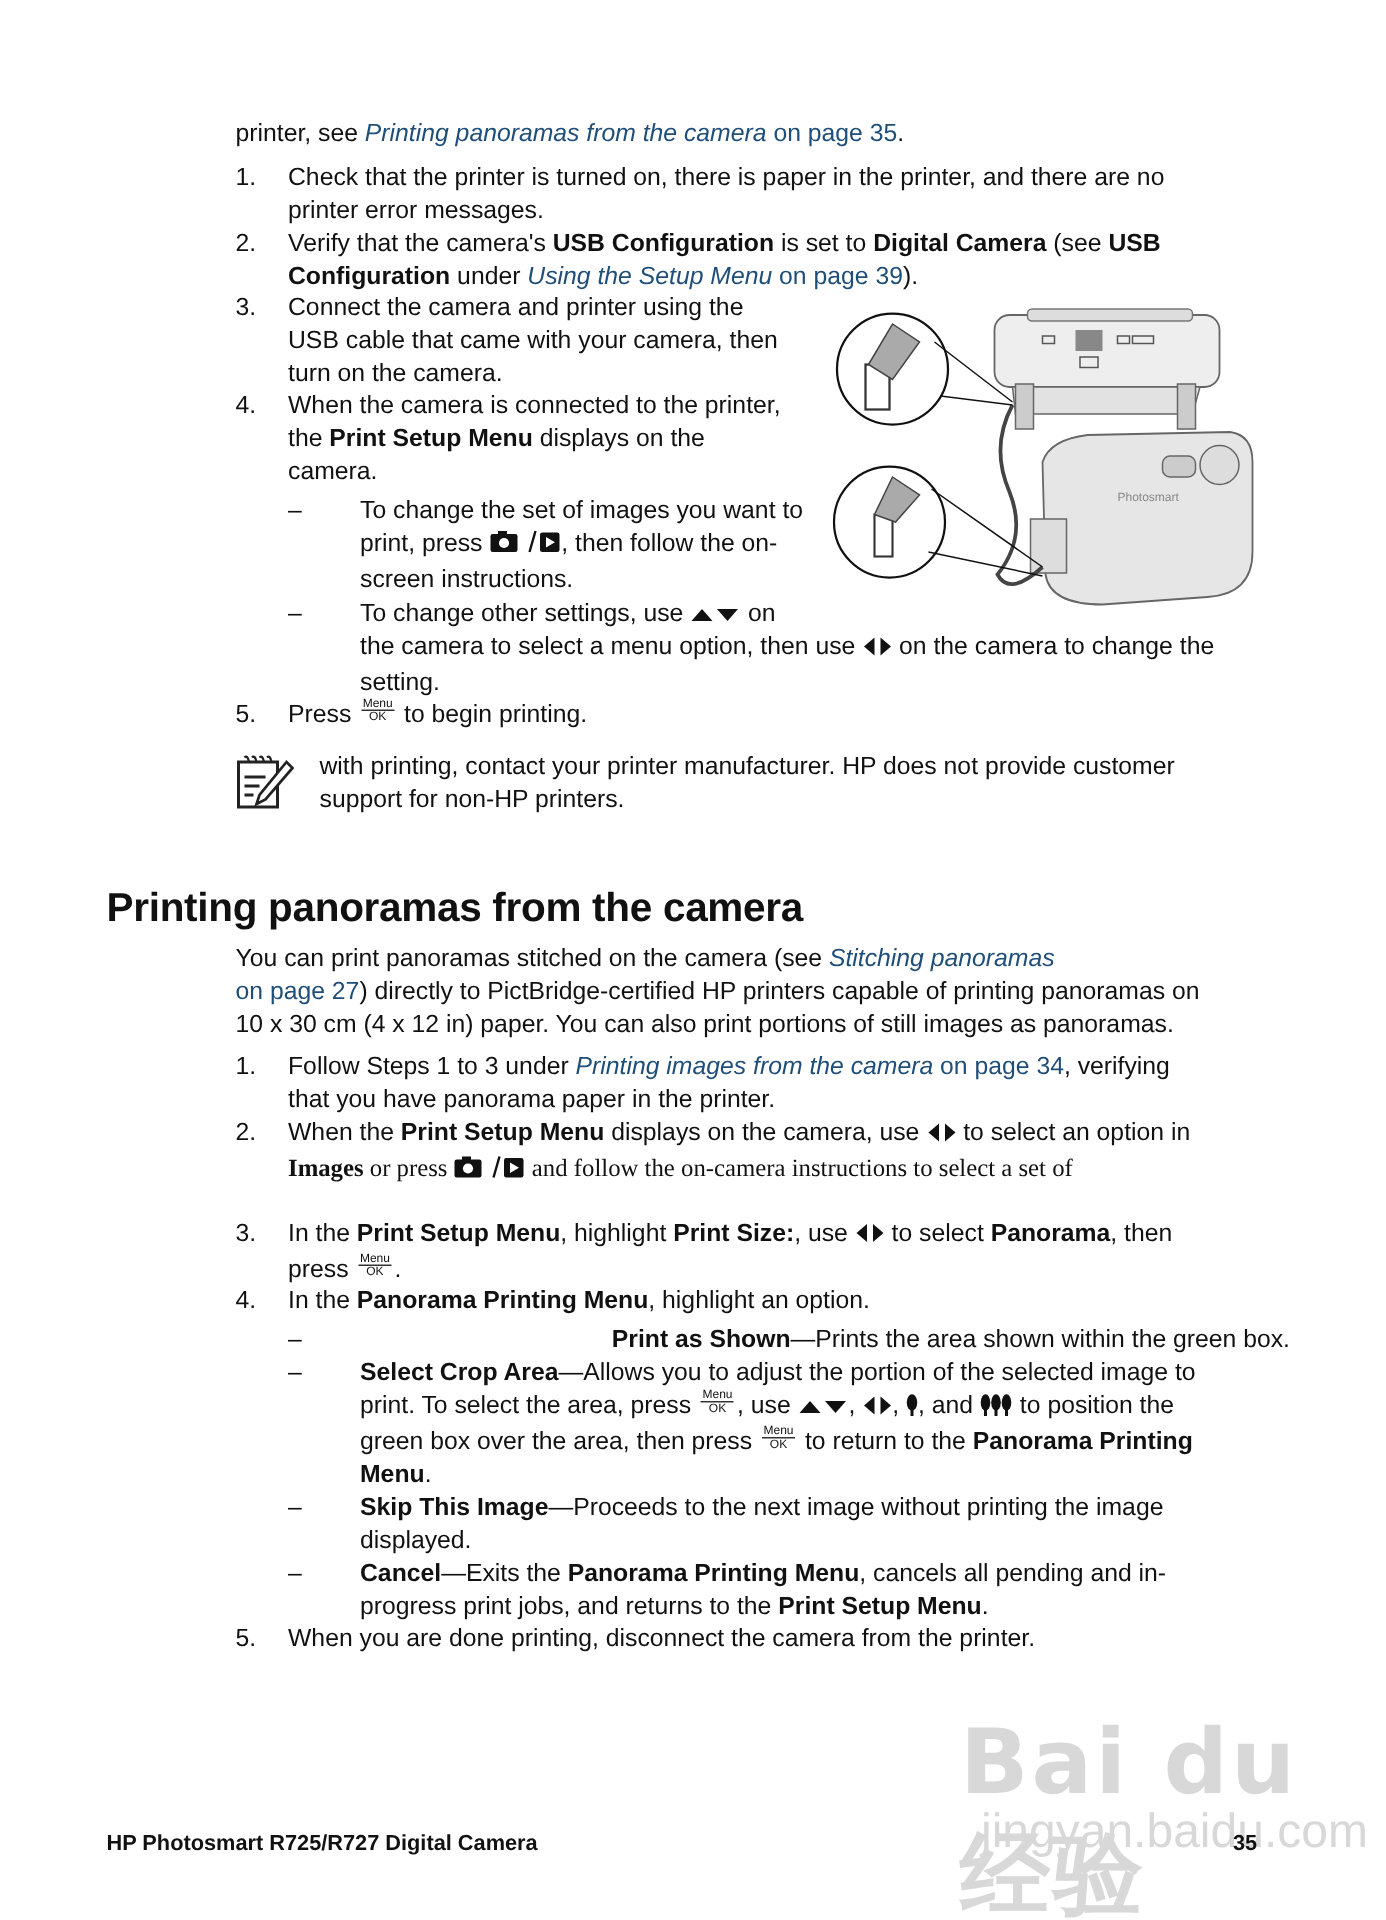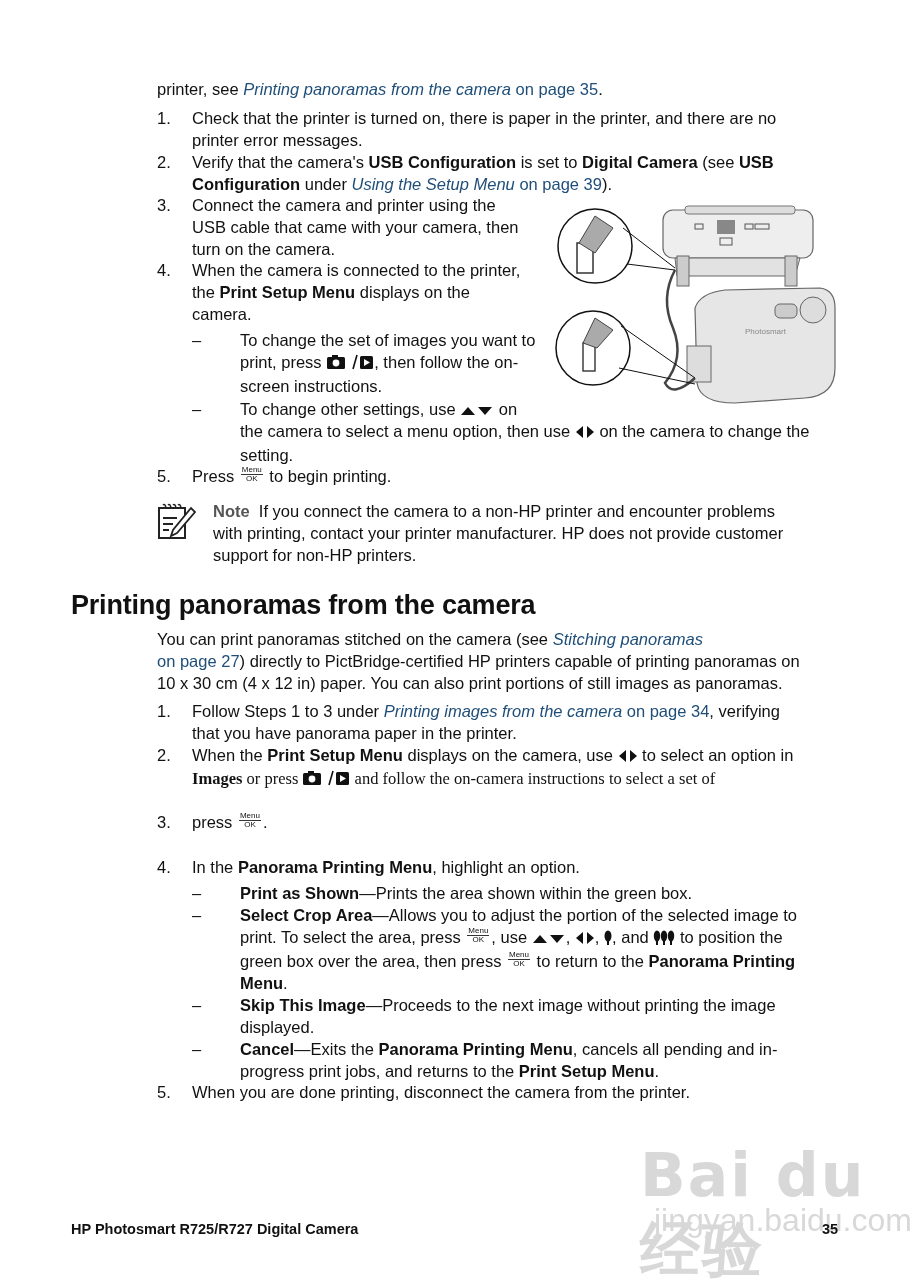--- a/index.html
+++ b/index.html
@@ -152,21 +152,20 @@
   <svg width="40" height="40" viewBox="0 0 40 40">
     <rect x="2" y="6" width="26" height="30" fill="none" stroke="#222" stroke-width="2"></rect>
     <path d="M6 3 q2 -2 3 3 M11 3 q2 -2 3 3 M16 3 q2 -2 3 3 M21 3 q2 -2 3 3" stroke="#222" stroke-width="1.5" fill="none"></path>
     <line x1="6" y1="16" x2="20" y2="16" stroke="#222" stroke-width="2"></line>
     <line x1="6" y1="22" x2="16" y2="22" stroke="#222" stroke-width="2"></line>
     <line x1="6" y1="28" x2="12" y2="28" stroke="#222" stroke-width="2"></line>
     <path d="M34 6 L16 28 L14 34 L20 31 L38 10 Z" fill="#fff" stroke="#222" stroke-width="1.8"></path>
   </svg>
 </div>
 <div class="p" style="left:213px; top:500px;">
-  <div><span style="color:#555; font-weight:bold;">Note</span>&nbsp;&nbsp;<span>If you connect the camera to a non-HP printer and encounter problems</span></div>
   <div>with printing, contact your printer manufacturer. HP does not provide customer</div>
   <div>support for non-HP printers.</div>
 </div>
 
 <h1>Printing panoramas from the camera</h1>
 
 <div class="p" style="top:628px;">
   <div><span>You can print panoramas stitched on the camera (see </span><span class="link">Stitching panoramas</span></div>
   <div><span class="link-n">on page 27</span><span>) directly to PictBridge-certified HP printers capable of printing panoramas on</span></div>
   <div>10 x 30 cm (4 x 12 in) paper. You can also print portions of still images as panoramas.</div>
@@ -194,32 +193,36 @@
             <line x1="27" y1="15" x2="31" y2="1" stroke="#111" stroke-width="1.6"></line>
             <rect x="34" y="2" width="13" height="13" rx="1.5" fill="#111"></rect>
             <polygon points="38,5 38,12 44,8.5" fill="#fff"></polygon>
           </svg></span><span> and follow the on-camera instructions to select a set of</span></div>
   </div>
 </div>
 
 <div class="li" style="top:811px; width:700px;">
   <span class="num">3.</span>
   <div class="txt" style="width:670px;">
+    <div style="white-space:nowrap;"><span>In the </span><b>Print Setup Menu</b><span>, highlight </span><b>Print Size:</b><span>, use </span><span class="ic"><svg width="20" height="14" viewBox="0 0 20 14">
+            <polygon points="8,1 8,13 1,7" fill="#111"></polygon>
+            <polygon points="12,1 12,13 19,7" fill="#111"></polygon>
+          </svg></span><span> to select </span><b>Panorama</b><span>, then</span></div>
     <div><span>press </span><span class="menuok"><span class="t">Menu</span><span>OK</span></span><span>.</span></div>
   </div>
 </div>
 
 <div class="li" style="top:856px; width:700px;">
   <span class="num">4.</span>
   <div class="txt" style="width:670px;"><span>In the </span><b>Panorama Printing Menu</b><span>, highlight an option.</span></div>
 </div>
 
 <div class="sub" style="top:882px; width:660px;">
   <span class="dash">–</span>
-  <div class="txt" style="width:620px;"><b>Print as Shown</b><span>—Prints the area shown within the green box.</span></div>
+  <div class="txt" style="width:620px;text-align:right;"><b>Print as Shown</b><span>—Prints the area shown within the green box.</span></div>
 </div>
 
 <div class="sub" style="top:904px; width:660px;">
   <span class="dash">–</span>
   <div class="txt" style="width:620px;">
     <div style="white-space:nowrap;"><b>Select Crop Area</b><span>—Allows you to adjust the portion of the selected image to</span></div>
     <div style="white-space:nowrap;"><span>print. To select the area, press </span><span class="menuok"><span class="t">Menu</span><span>OK</span></span><span>, use </span><span class="ic"><svg width="34" height="12" viewBox="0 0 34 12">
             <polygon points="1,10 8,2 15,10" fill="#111"></polygon>
             <polygon points="18,2 32,2 25,10" fill="#111"></polygon>
           </svg></span><span>, </span><span class="ic"><svg width="20" height="14" viewBox="0 0 20 14">

